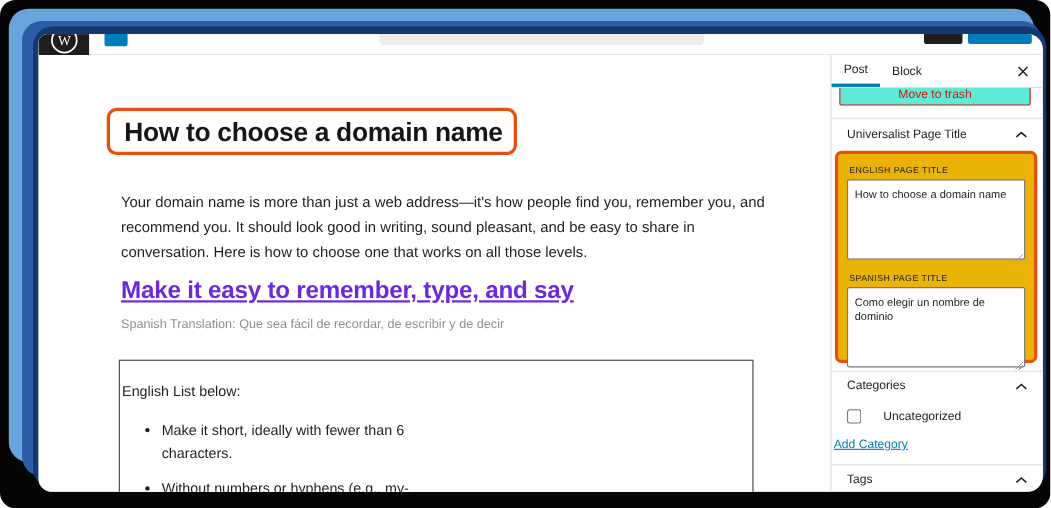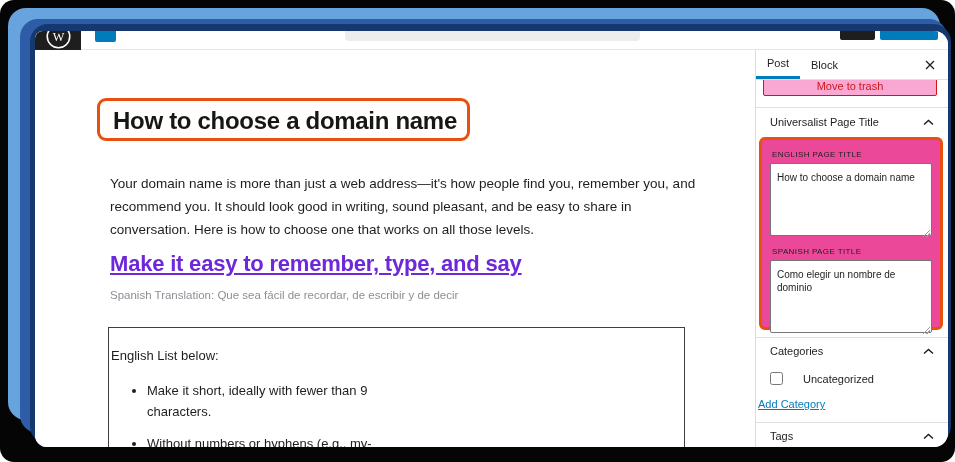--- a/index.html
+++ b/index.html
@@ -37,27 +37,27 @@
   .list-box li { font-size:13px; line-height:21px; color:#1e1e1e; margin-bottom:11px; }
 
   
   .sidebar { position:absolute; left:720px; top:19px; width:193px; height:397px; background:#fff; border-left:1px solid #dddddd; }
   .tabs { position:relative; height:30px; border-bottom:1px solid #e0e0e0; display:flex; align-items:stretch; }
   .tab { display:flex; align-items:center; padding:0 11px; font-size:11px; color:#1e1e1e; cursor:pointer; }
   .tab.active { border-bottom:3px solid #007cba; font-weight:400; }
   .close-btn { margin-left:auto; display:flex; align-items:center; padding:0 13px; font-size:12px; color:#1e1e1e; cursor:pointer; }
   .sb-body { position:relative; height:367px; overflow:hidden; }
 
-  .trash-btn { position:absolute; left:7px; right:11px; top:-12px; height:28px; border:1px solid #cc1818; border-radius:2px; background:#f9a8d4; color:#cc1818; font-size:11px; display:flex; align-items:flex-end; justify-content:center; padding-bottom:3px; cursor:pointer; }
+  .trash-btn { position:absolute; left:7px; right:11px; top:-12px; height:28px; border:1px solid #cc1818; border-radius:2px; background:#5eead4; color:#cc1818; font-size:11px; display:flex; align-items:flex-end; justify-content:center; padding-bottom:3px; cursor:pointer; }
   .sb-divider { position:absolute; left:0; right:0; height:0; border-top:1px solid #e0e0e0; }
   .d1 { top:27px; } .d2 { top:257px; } .d3 { top:342px; }
   .panel-header { position:absolute; left:0; right:0; display:flex; align-items:center; justify-content:space-between; padding:0 14px; font-size:11px; font-weight:400; color:#1e1e1e; cursor:pointer; }
   .ph1 { top:36px; } .ph2 { top:265px;gap:32px; } .ph3 { top:350px; }
 
-  .orange-box { position:absolute; left:3px; right:5px; top:57px; height:193px; border:3px solid #e8500f; border-radius:6px; background:#ec4899; padding:8px 8px; }
+  .orange-box { position:absolute; left:3px; right:5px; top:57px; height:193px; border:3px solid #e8500f; border-radius:6px; background:#eab308; padding:8px 8px; }
   .field-label { display:block; font-size:8px; letter-spacing:0.4px; color:#1e1e1e; font-weight:400; margin:2px 0 4px 2px; }
   .ta-wrap { position:relative; margin-bottom:7px; }
   .ta-wrap textarea { width:100%; height:73px; resize:none; border:1px solid #757575; border-radius:2px; font-family:"Liberation Sans", sans-serif; font-size:10px; color:#1e1e1e; padding:7px 6px; line-height:13px; outline:none; overflow:hidden; }
   .resize-grip { position:absolute; right:2px; bottom:3px; width:7px; height:7px; background:
       linear-gradient(135deg, transparent 0 45%, #9a9a9a 45% 55%, transparent 55% 70%, #9a9a9a 70% 80%, transparent 80%); }
 
   .checkbox-row { position:absolute; left:14px; top:292px; display:flex; align-items:center; gap:20px; }
   .checkbox-row input { width:13px; height:13px; accent-color:#007cba; margin:0; }
   .checkbox-row label { font-size:11px; color:#1e1e1e; }
   .add-link { position:absolute; left:2px; top:318px; font-size:11px; color:#007cba; text-decoration:underline; cursor:pointer; }
@@ -90,21 +90,21 @@
     <div class="main">
       <div class="title-highlight">
         <h1 class="post-title">How to choose a domain name</h1>
       </div>
       <p class="intro">Your domain name is more than just a web address—it's how people find you, remember you, and recommend you. It should look good in writing, sound pleasant, and be easy to share in conversation. Here is how to choose one that works on all those levels.</p>
       <h2 class="section-h2">Make it easy to remember, type, and say</h2>
       <p class="translation">Spanish Translation: Que sea fácil de recordar, de escribir y de decir</p>
       <div class="list-box">
         <p class="list-intro">English List below:</p>
         <ul>
-          <li>Make it short, ideally with fewer than 9 characters.</li>
+          <li>Make it short, ideally with fewer than 6 characters.</li>
           <li>Without numbers or hyphens (e.g., my-</li>
         </ul>
       </div>
     </div>
 
     <div class="sidebar">
       <div class="tabs">
         <div class="tab active">Post</div>
         <div class="tab">Block</div>
         <div class="close-btn">

